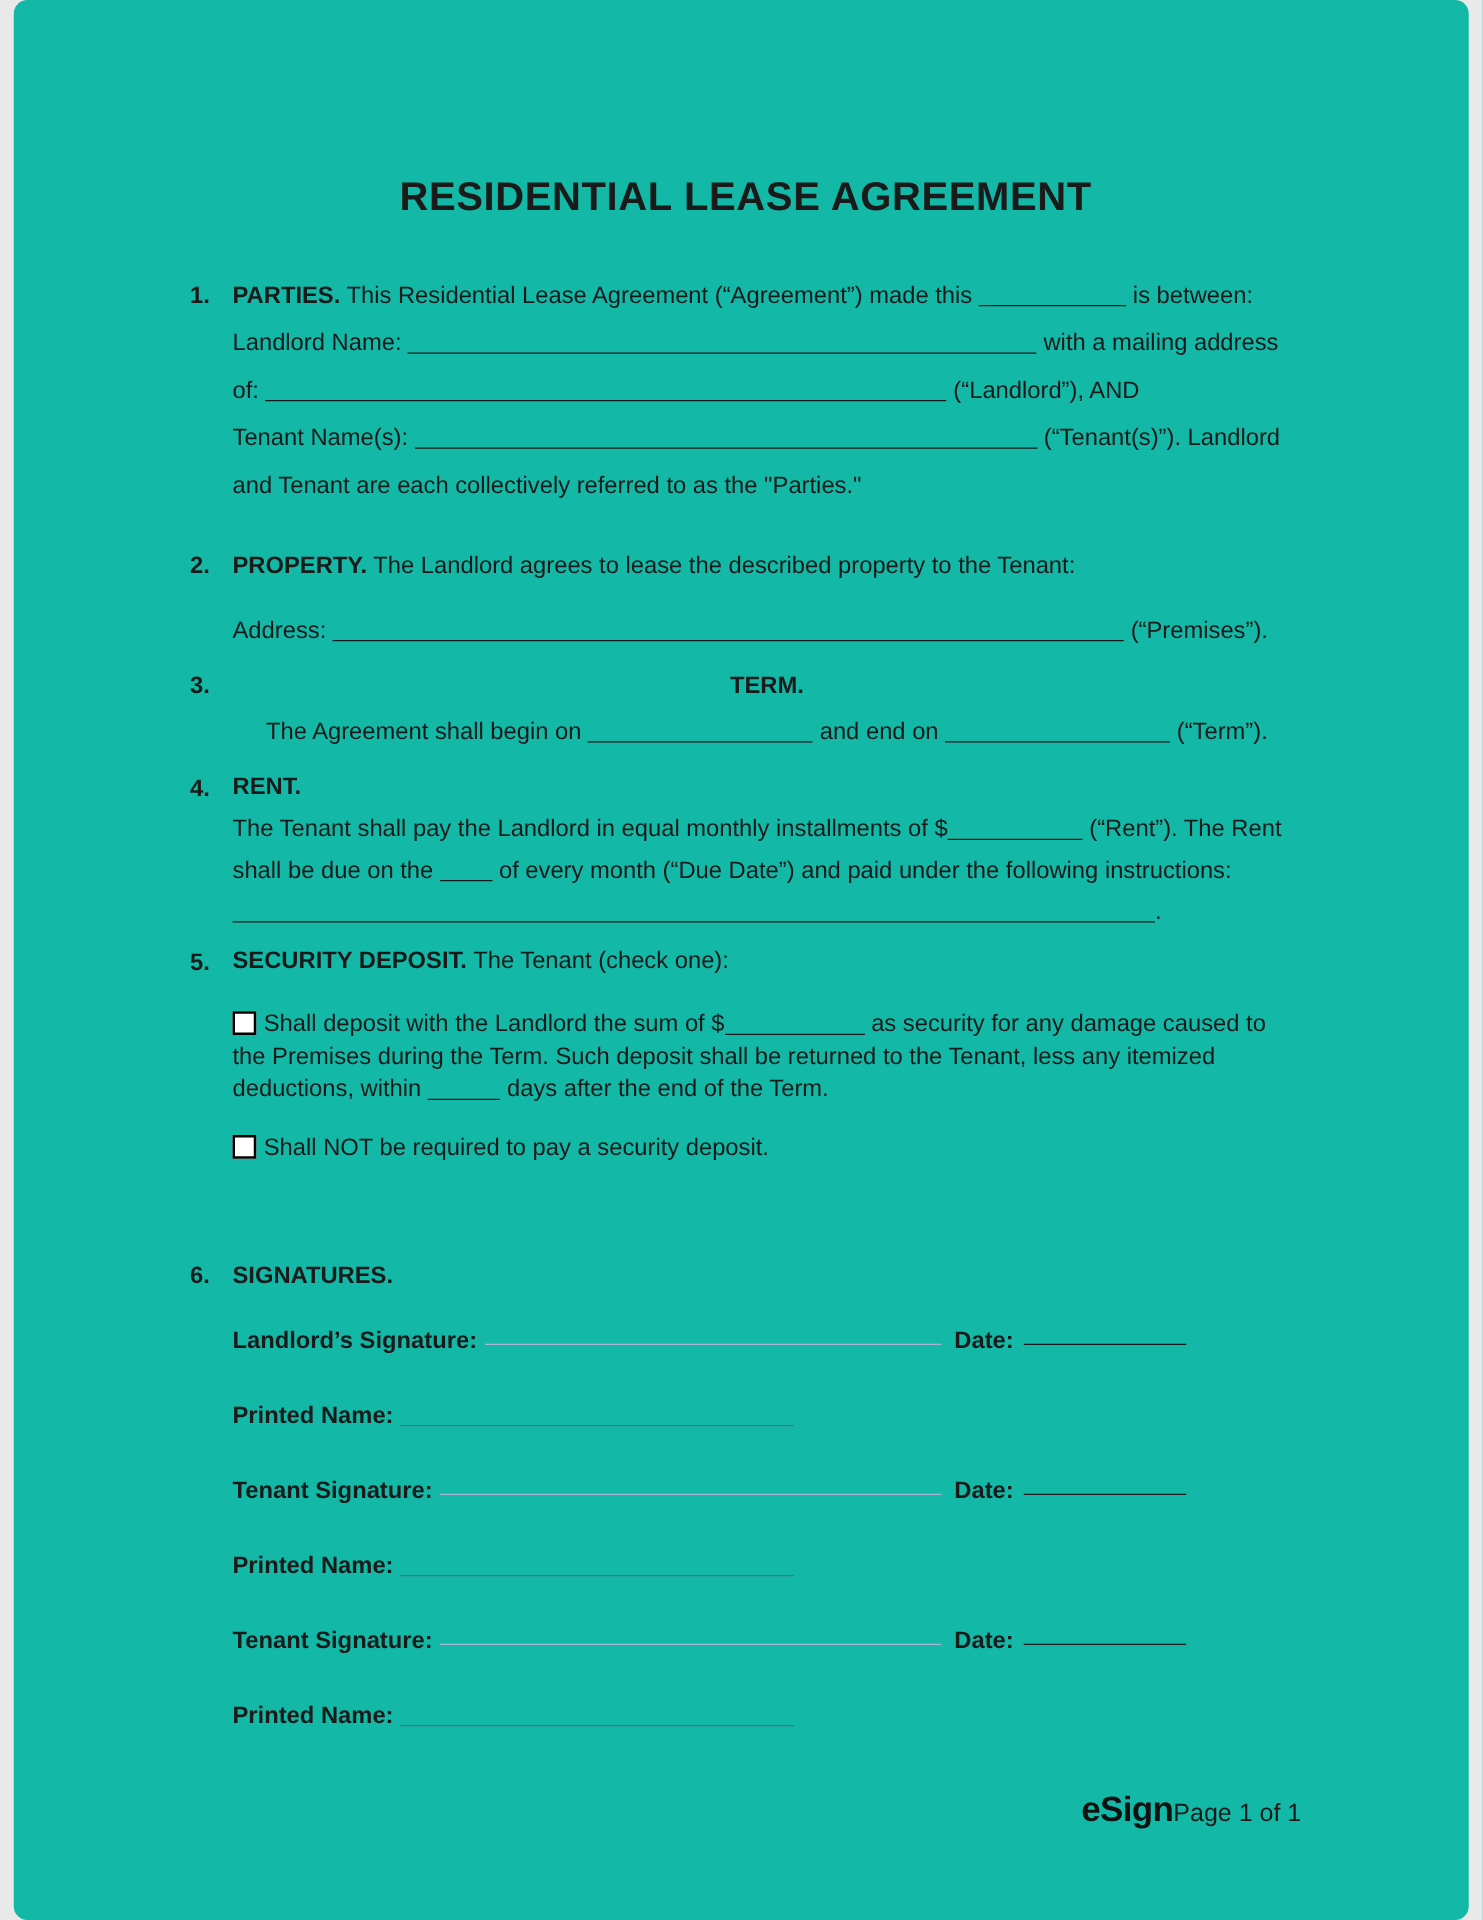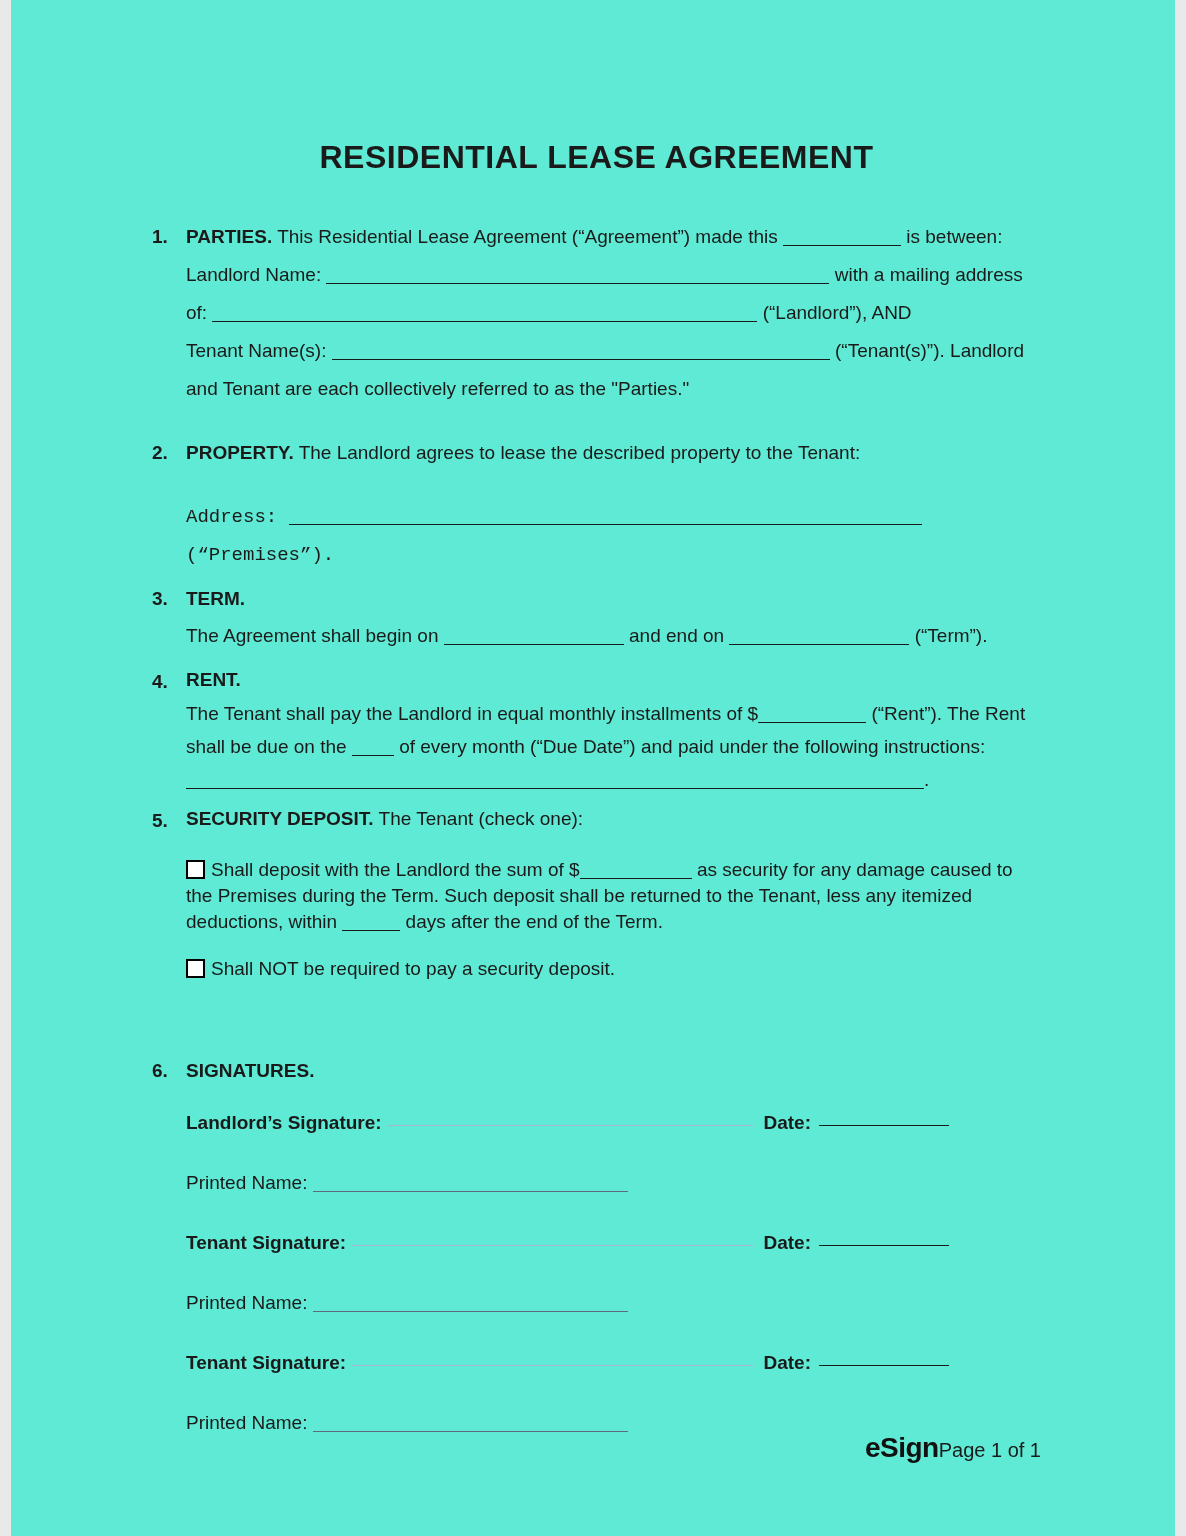--- a/index.html
+++ b/index.html
@@ -1,37 +1,37 @@
 <!DOCTYPE html>
 <html><head>
 <meta charset="utf-8">
 <style>
   * { margin:0; padding:0; box-sizing:border-box; }
   html,body { background:#e9e9e9; }
   body { font-family:"Liberation Sans","DejaVu Sans",sans-serif; }
   .page {
     position:relative; width:1164px; height:1536px; margin:0 auto;
-    background:#5eead4; color:#1a1a1a; font-size:19px;
-    padding:0 134px 0 141px; overflow:hidden;
+    background:#14b8a6; color:#1a1a1a; font-size:19px;
+    padding:0 134px 0 141px; overflow:hidden;border-radius:11px;
   }
   h1.title {
     padding-top:139px; text-align:center; font-size:32px; font-weight:bold;
     letter-spacing:.5px; color:#1a1a1a;
   }
   .sec { position:relative; padding-left:34px; }
   .num { position:absolute; left:0; top:0; font-weight:bold; line-height:38px; }
   .sec p { line-height:38px; }
   b { font-weight:bold; }
 
   .s1 { margin-top:42px; }
   .s2 { margin-top:26px; }
-  .s2 .addr { margin-top:26px;font-family:Liberation Mono, monospace; }
+  .s2 .addr { margin-top:14px; }
   .s2 .res  { margin-top:8px; }
   .s3 { margin-top:6px; }
-  .s3 p { line-height:37px; }
+  .s3 p { line-height:37px;text-align:center; }
   .s4 { margin-top:9px; }
   .s4 .head-line { line-height:34px; }
   .s4 .para { line-height:33px; }
   .s5 { margin-top:6px; }
   .s5 .head-line { line-height:34px; }
   .s5 .cb-para { line-height:26px; margin-top:21px; }
   .s6 { margin-top:70px; }
 
   .blank {
     display:inline-block; height:20px; vertical-align:-3px;
@@ -47,21 +47,21 @@
   .res .checkbox { margin-left:4px; }
 
   .sig-row {
     display:flex; align-items:flex-start; width:763px;
     line-height:26px; margin-top:22px;
   }
   .sig-row.first { margin-top:14px; }
   .sig-row .blank { position:relative; top:2px; }
   .sig-row .blank.sig { flex:1; margin:0 10px 0 6px; }
   .sig-row .blank.date { width:130px; margin-left:8px; }
-  .pn-row { line-height:26px; margin-top:22px; }
+  .pn-row { line-height:26px; margin-top:22px;font-weight:bold; }
 
   .footer {
     position:absolute; left:141px; right:134px; bottom:72px;
     display:flex; justify-content:flex-end; align-items:baseline;
   }
   .logo { font-weight:bold; font-size:28px; letter-spacing:-0.5px; color:#111; }
   .pageno { font-size:20px; color:#1a1a1a; }
 </style>
 </head>
 <body>

